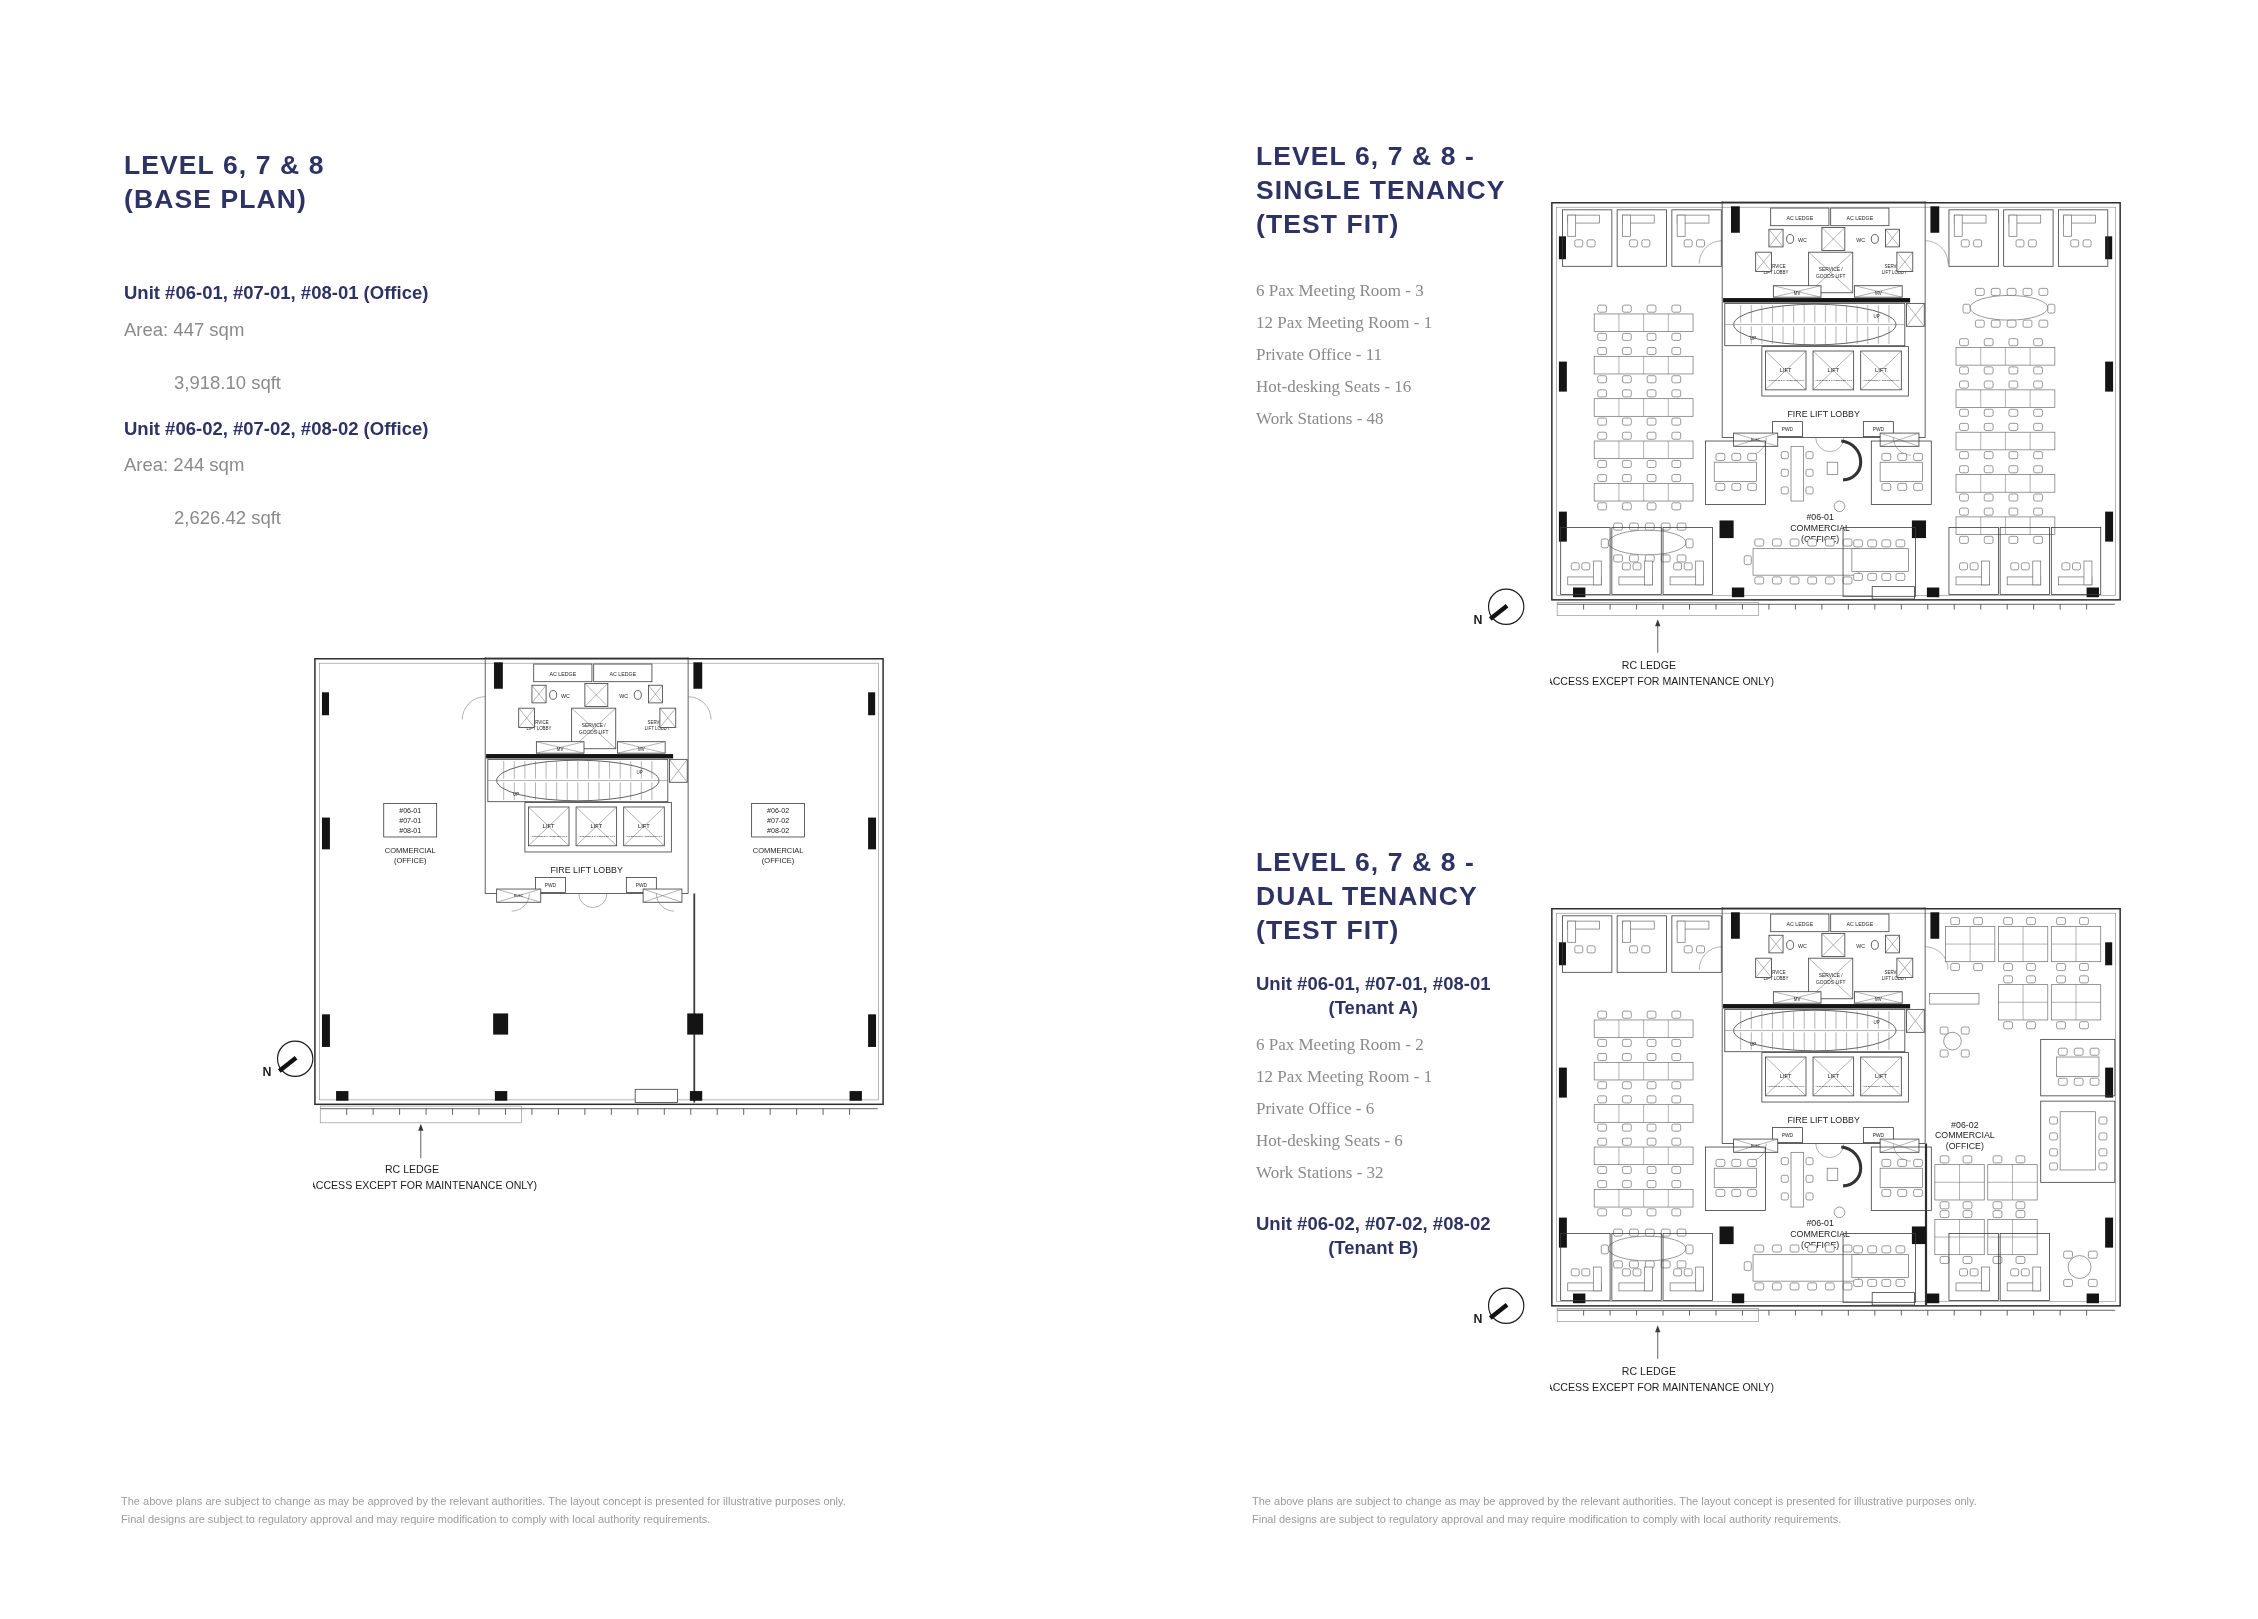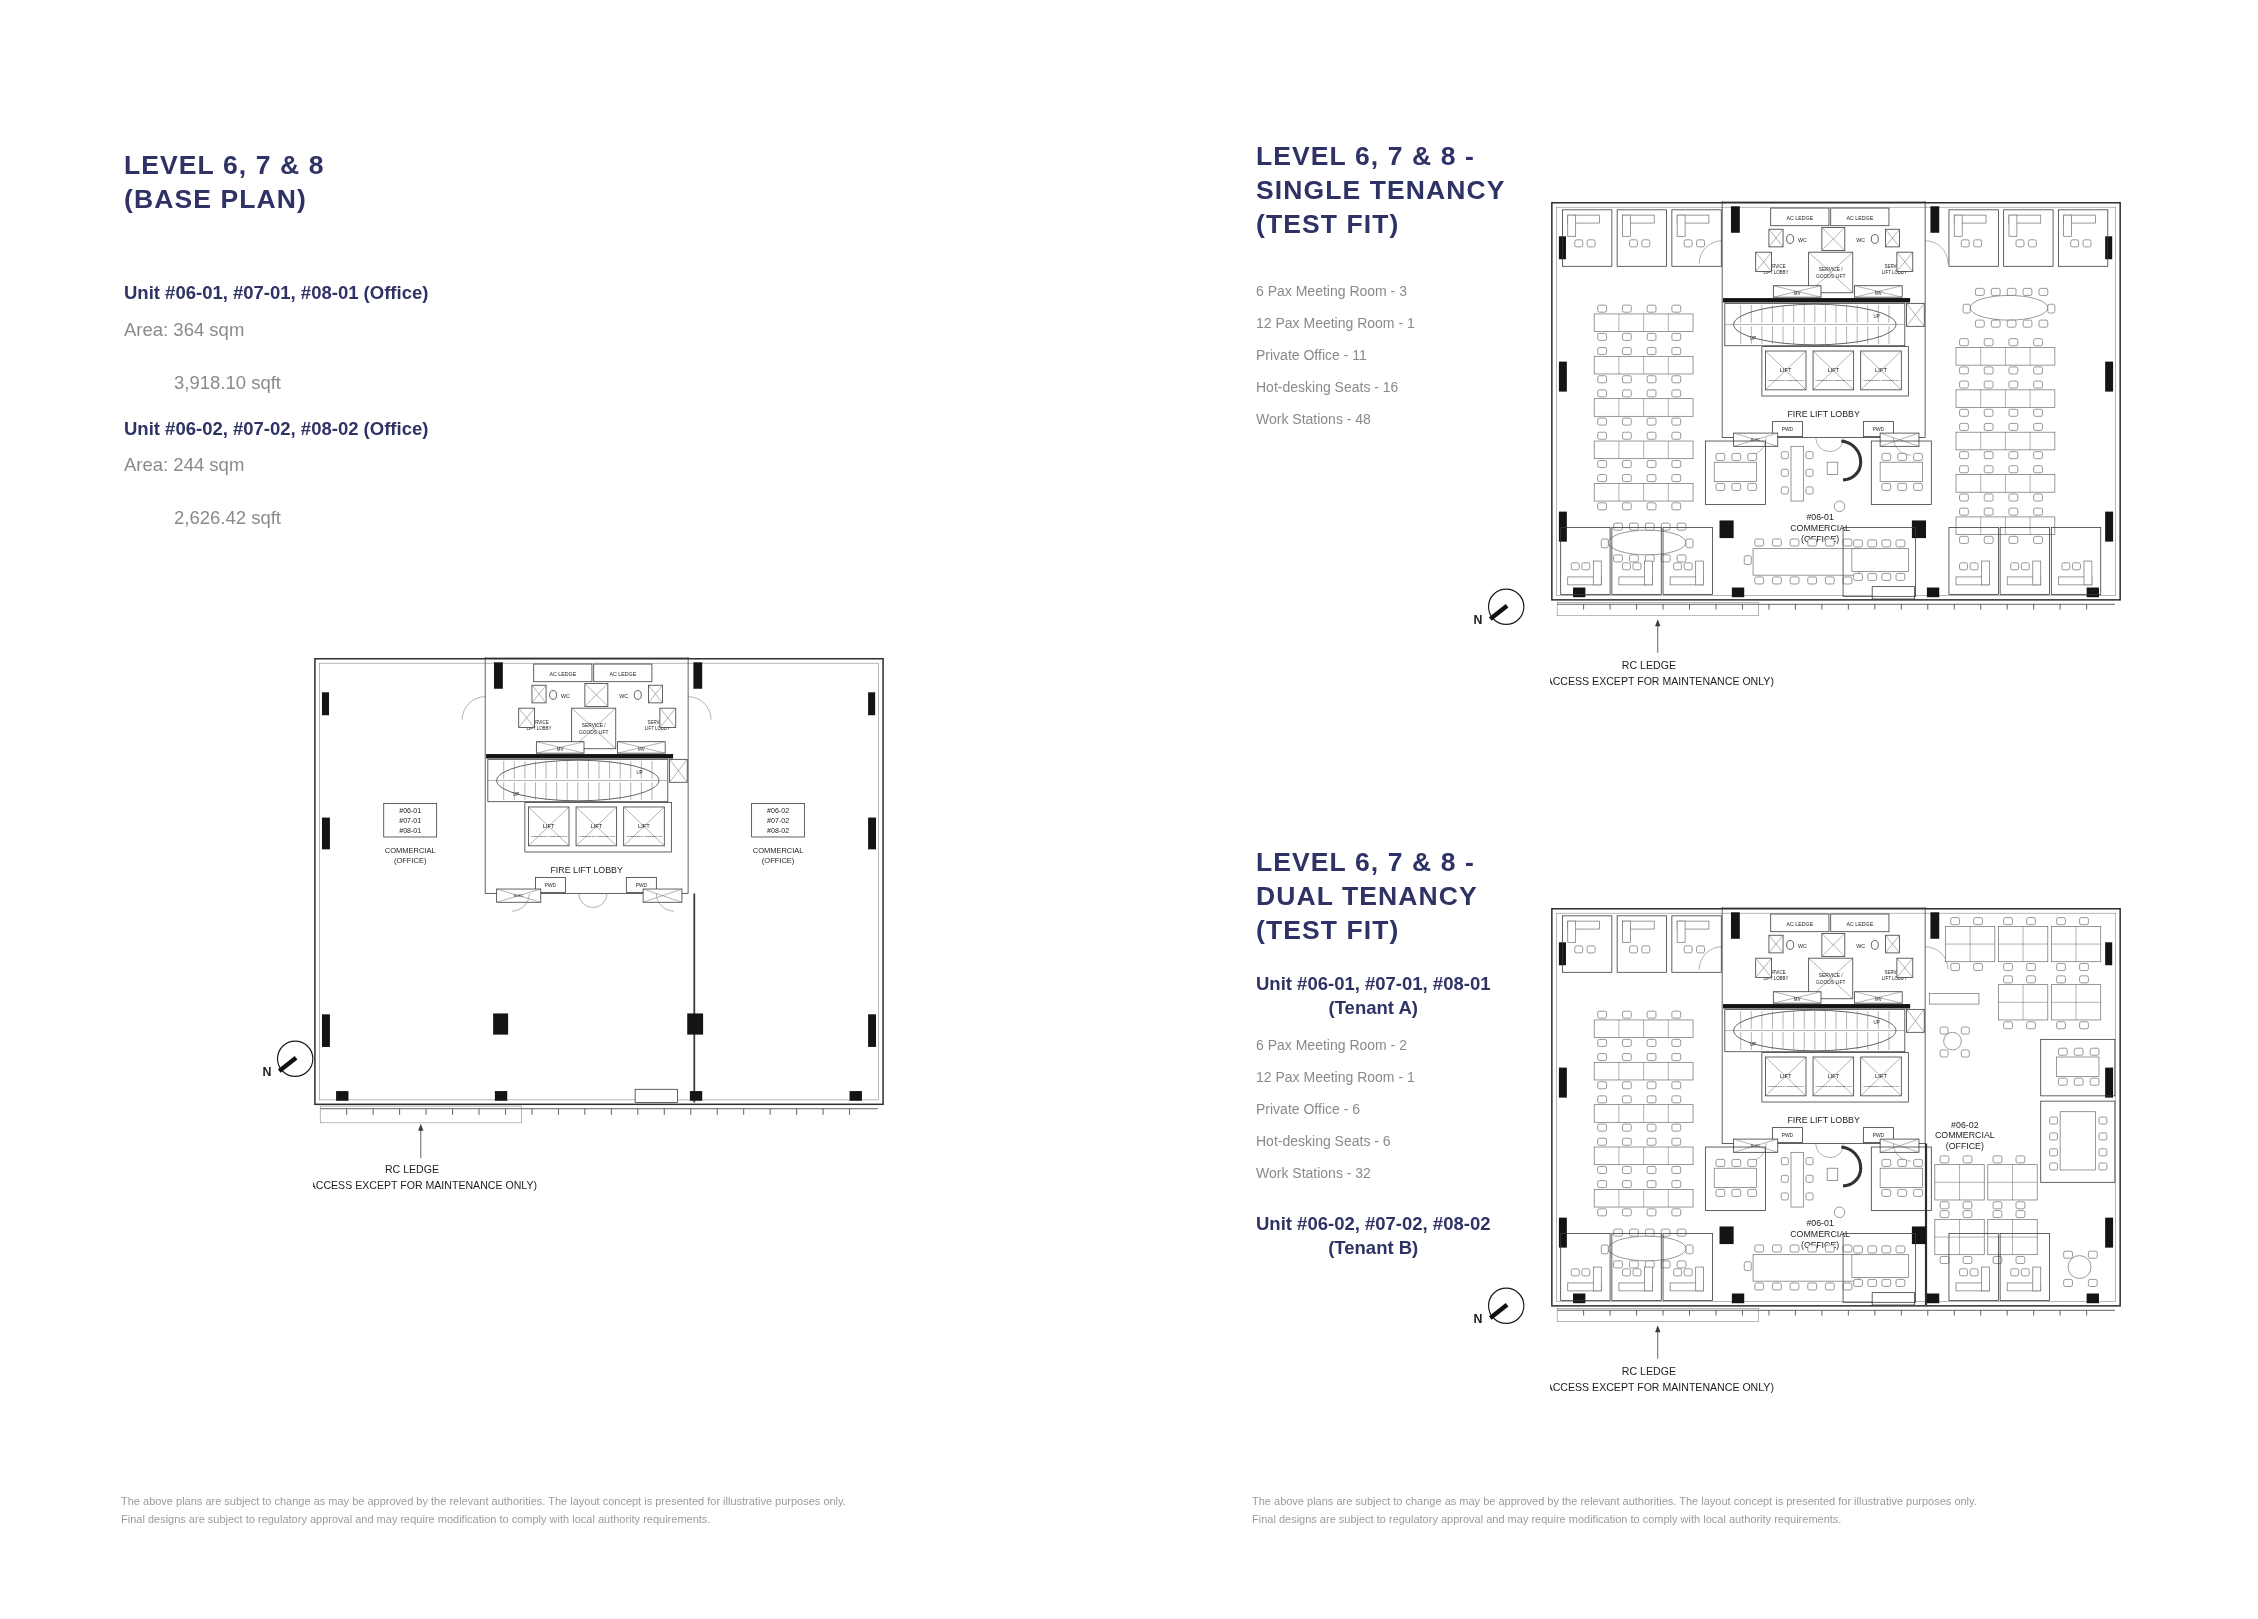--- a/index.html
+++ b/index.html
@@ -3,21 +3,21 @@
 <meta charset="utf-8">
 <style>
   html,body{margin:0;padding:0;background:#ffffff;}
   .page{position:relative;width:2258px;height:1620px;background:#ffffff;
         font-family:"Liberation Sans",sans-serif;overflow:hidden;}
   .abs{position:absolute;}
   .title{color:#2e3264;font-weight:bold;font-size:26.5px;line-height:34px;letter-spacing:1.1px;}
   .unit-h{color:#2e3264;font-weight:bold;font-size:18.5px;line-height:24px;text-align:center;}
   .gray{color:#8a8a8a;font-size:18.5px;line-height:25px;margin-top:28px;}
   .indent{padding-left:50px;}
-  .stats div{color:#8a8a8a;font-size:14px;line-height:32px;}
+  .stats div{color:#8a8a8a;font-size:17px;line-height:32px;font-family:Liberation Serif, serif;}
   .disc{color:#9b9b9b;font-size:11px;line-height:17.6px;white-space:nowrap;}
   svg text{font-family:"Liberation Sans",sans-serif;fill:#1c1c1c;text-anchor:middle;}
   .w{fill:#ffffff;stroke:#2e2e2e;stroke-width:1.7;}
   .iw{fill:none;stroke:#777;stroke-width:0.6;}
   .s{fill:#ffffff;stroke:#3a3a3a;stroke-width:0.9;}
   .sn{fill:none;stroke:#3a3a3a;stroke-width:0.9;}
   .i{fill:none;stroke:#6f6f6f;stroke-width:0.6;}
   .f{fill:#ffffff;stroke:#6e6e6e;stroke-width:0.8;}
   .k{fill:#141414;stroke:none;}
   .cs{fill:none;stroke:#1a1a1a;stroke-width:1.3;}
@@ -205,21 +205,21 @@
       </g>
     </defs>
   </svg>
 
   <div class="abs title" style="left:124px;top:148px">
     <div>LEVEL 6, 7 &amp; 8</div>
     <div>(BASE PLAN)</div>
   </div>
   <div class="abs" style="left:124px;top:281px">
     <div class="unit-h">Unit #06-01, #07-01, #08-01 (Office)</div>
-    <div class="gray" style="margin-top:12.4px">Area: 364 sqm</div>
+    <div class="gray" style="margin-top:12.4px">Area: 447 sqm</div>
     <div class="gray indent">3,918.10 sqft</div>
     <div class="unit-h" style="margin-top:22px">Unit #06-02, #07-02, #08-02 (Office)</div>
     <div class="gray" style="margin-top:11px">Area: 244 sqm</div>
     <div class="gray indent">2,626.42 sqft</div>
   </div>
 
   <svg class="abs plan" style="left:313px;top:657px" width="572" height="547" viewBox="0 0 648 620">
     <rect x="2" y="2" width="644" height="505" class="w"></rect>
     <rect x="7" y="7" width="634" height="495" class="iw"></rect>
     <rect x="365" y="490" width="48" height="15" class="s"></rect>

